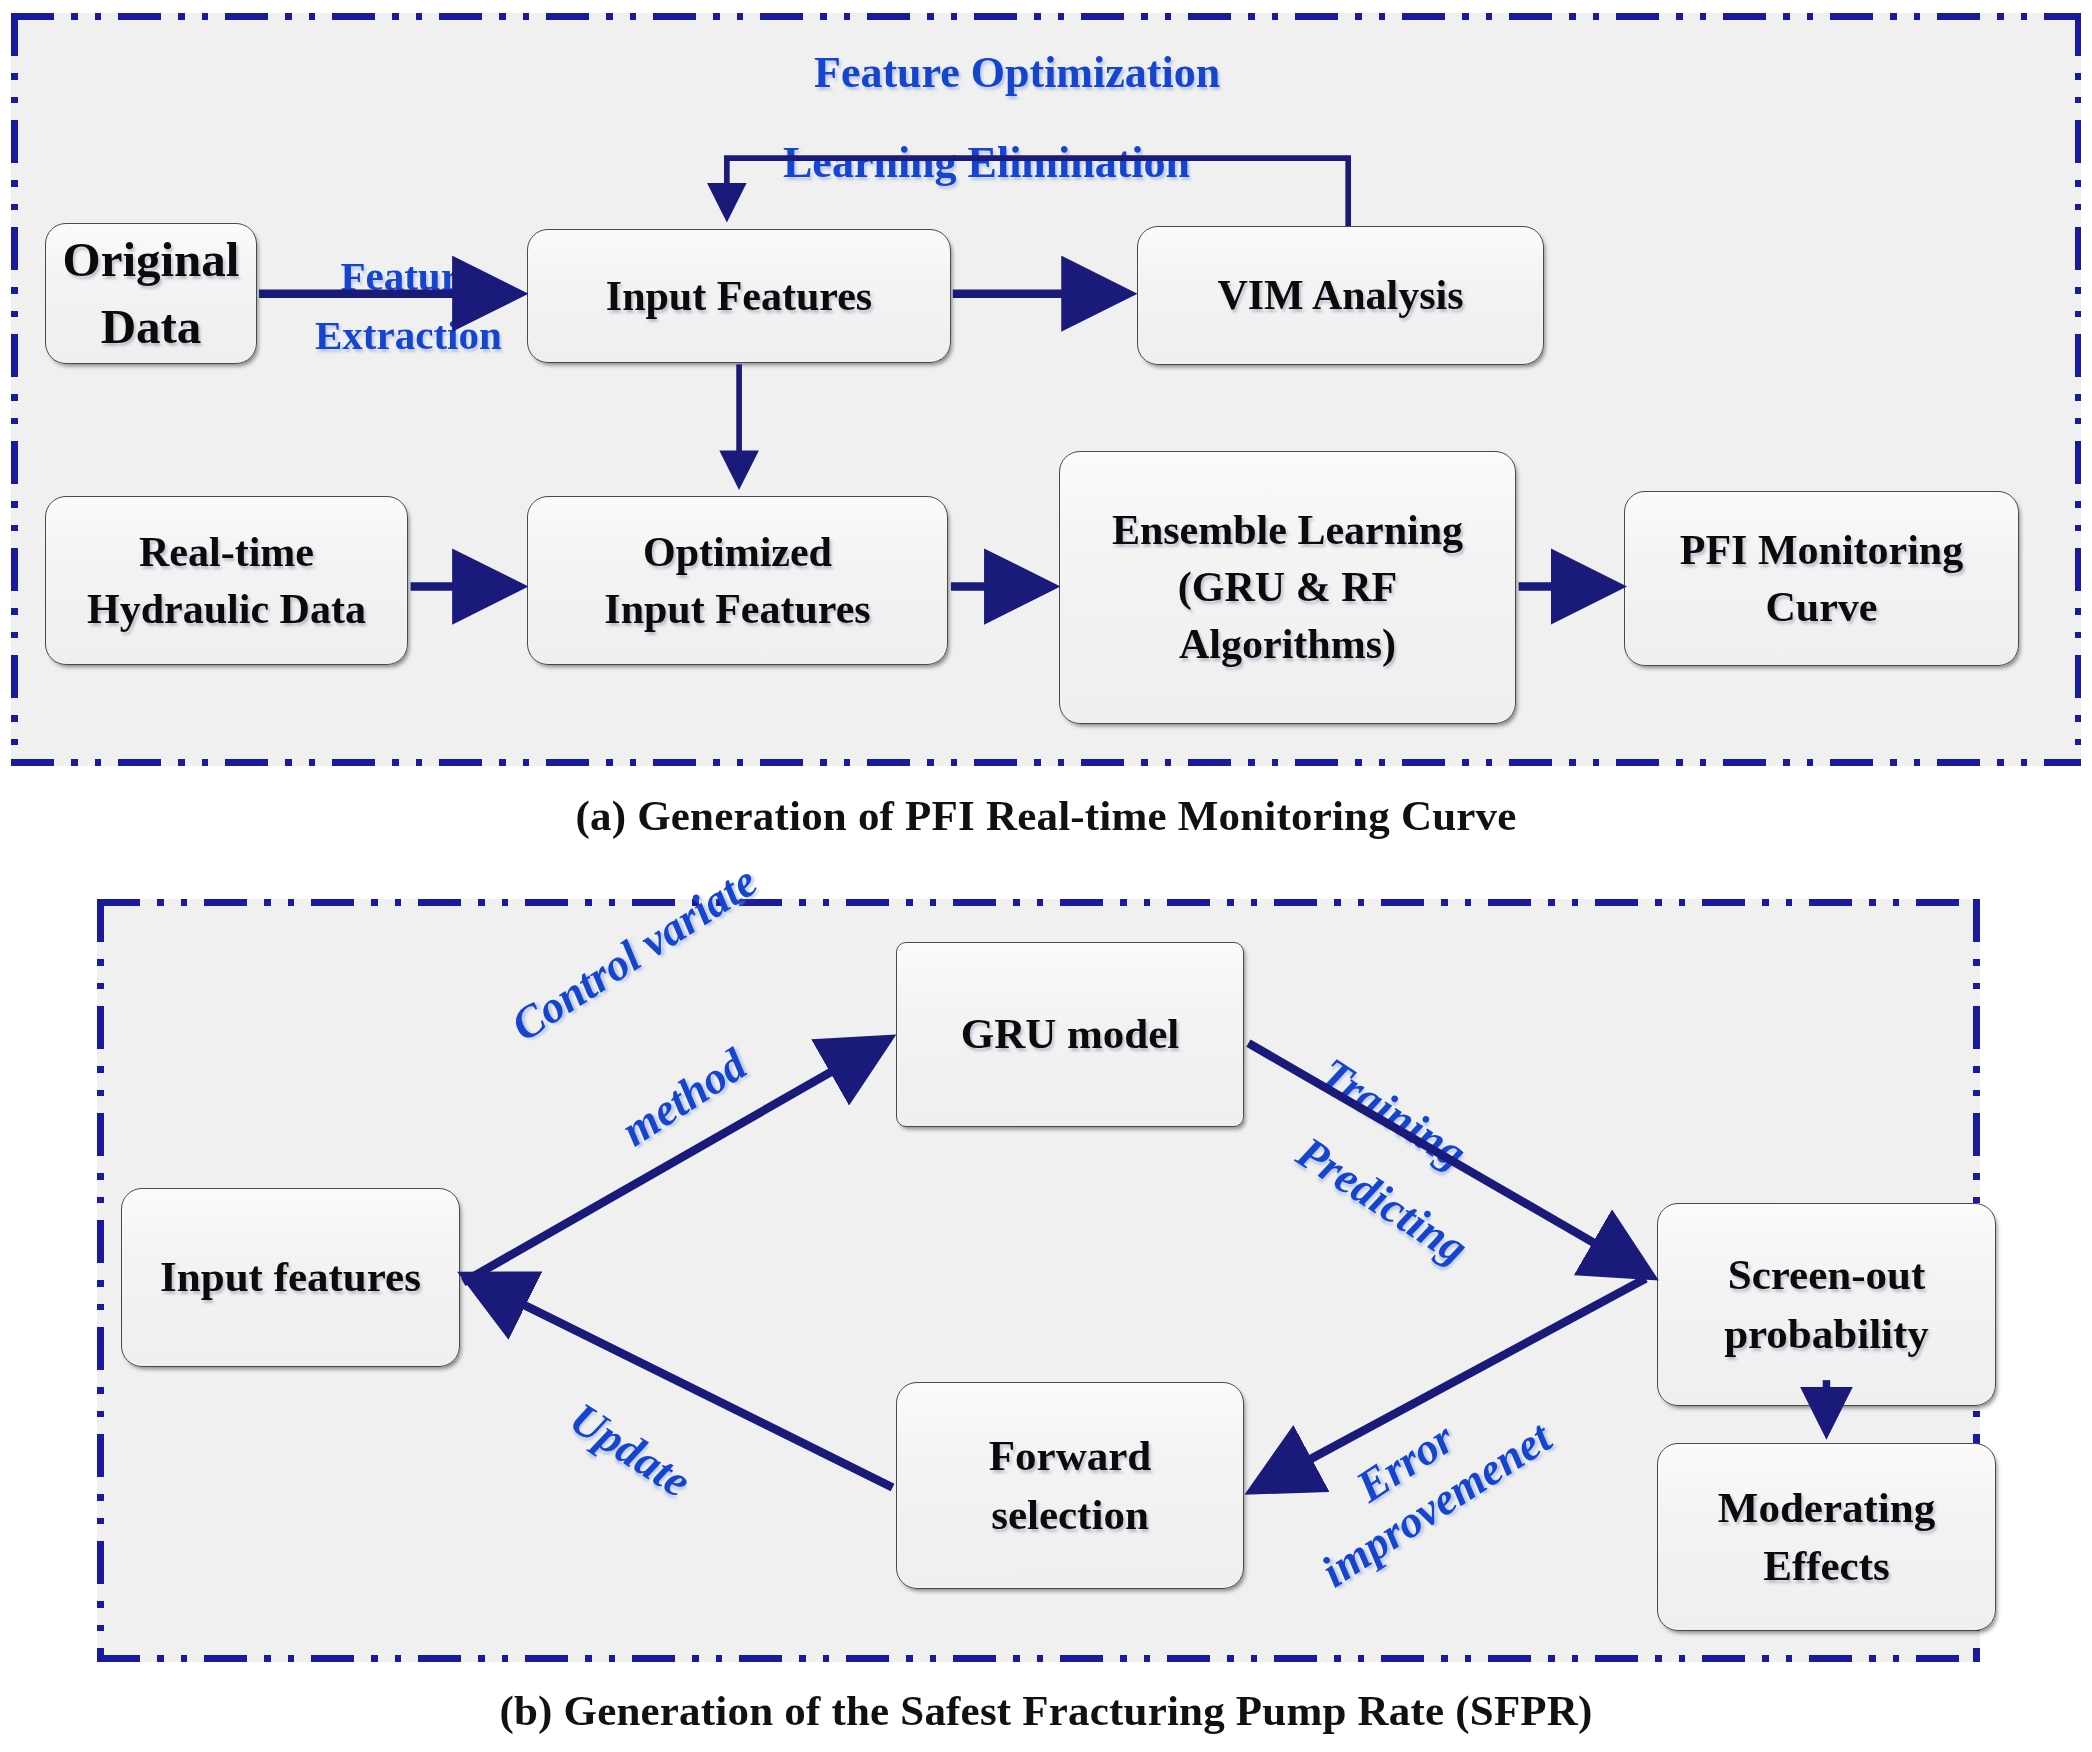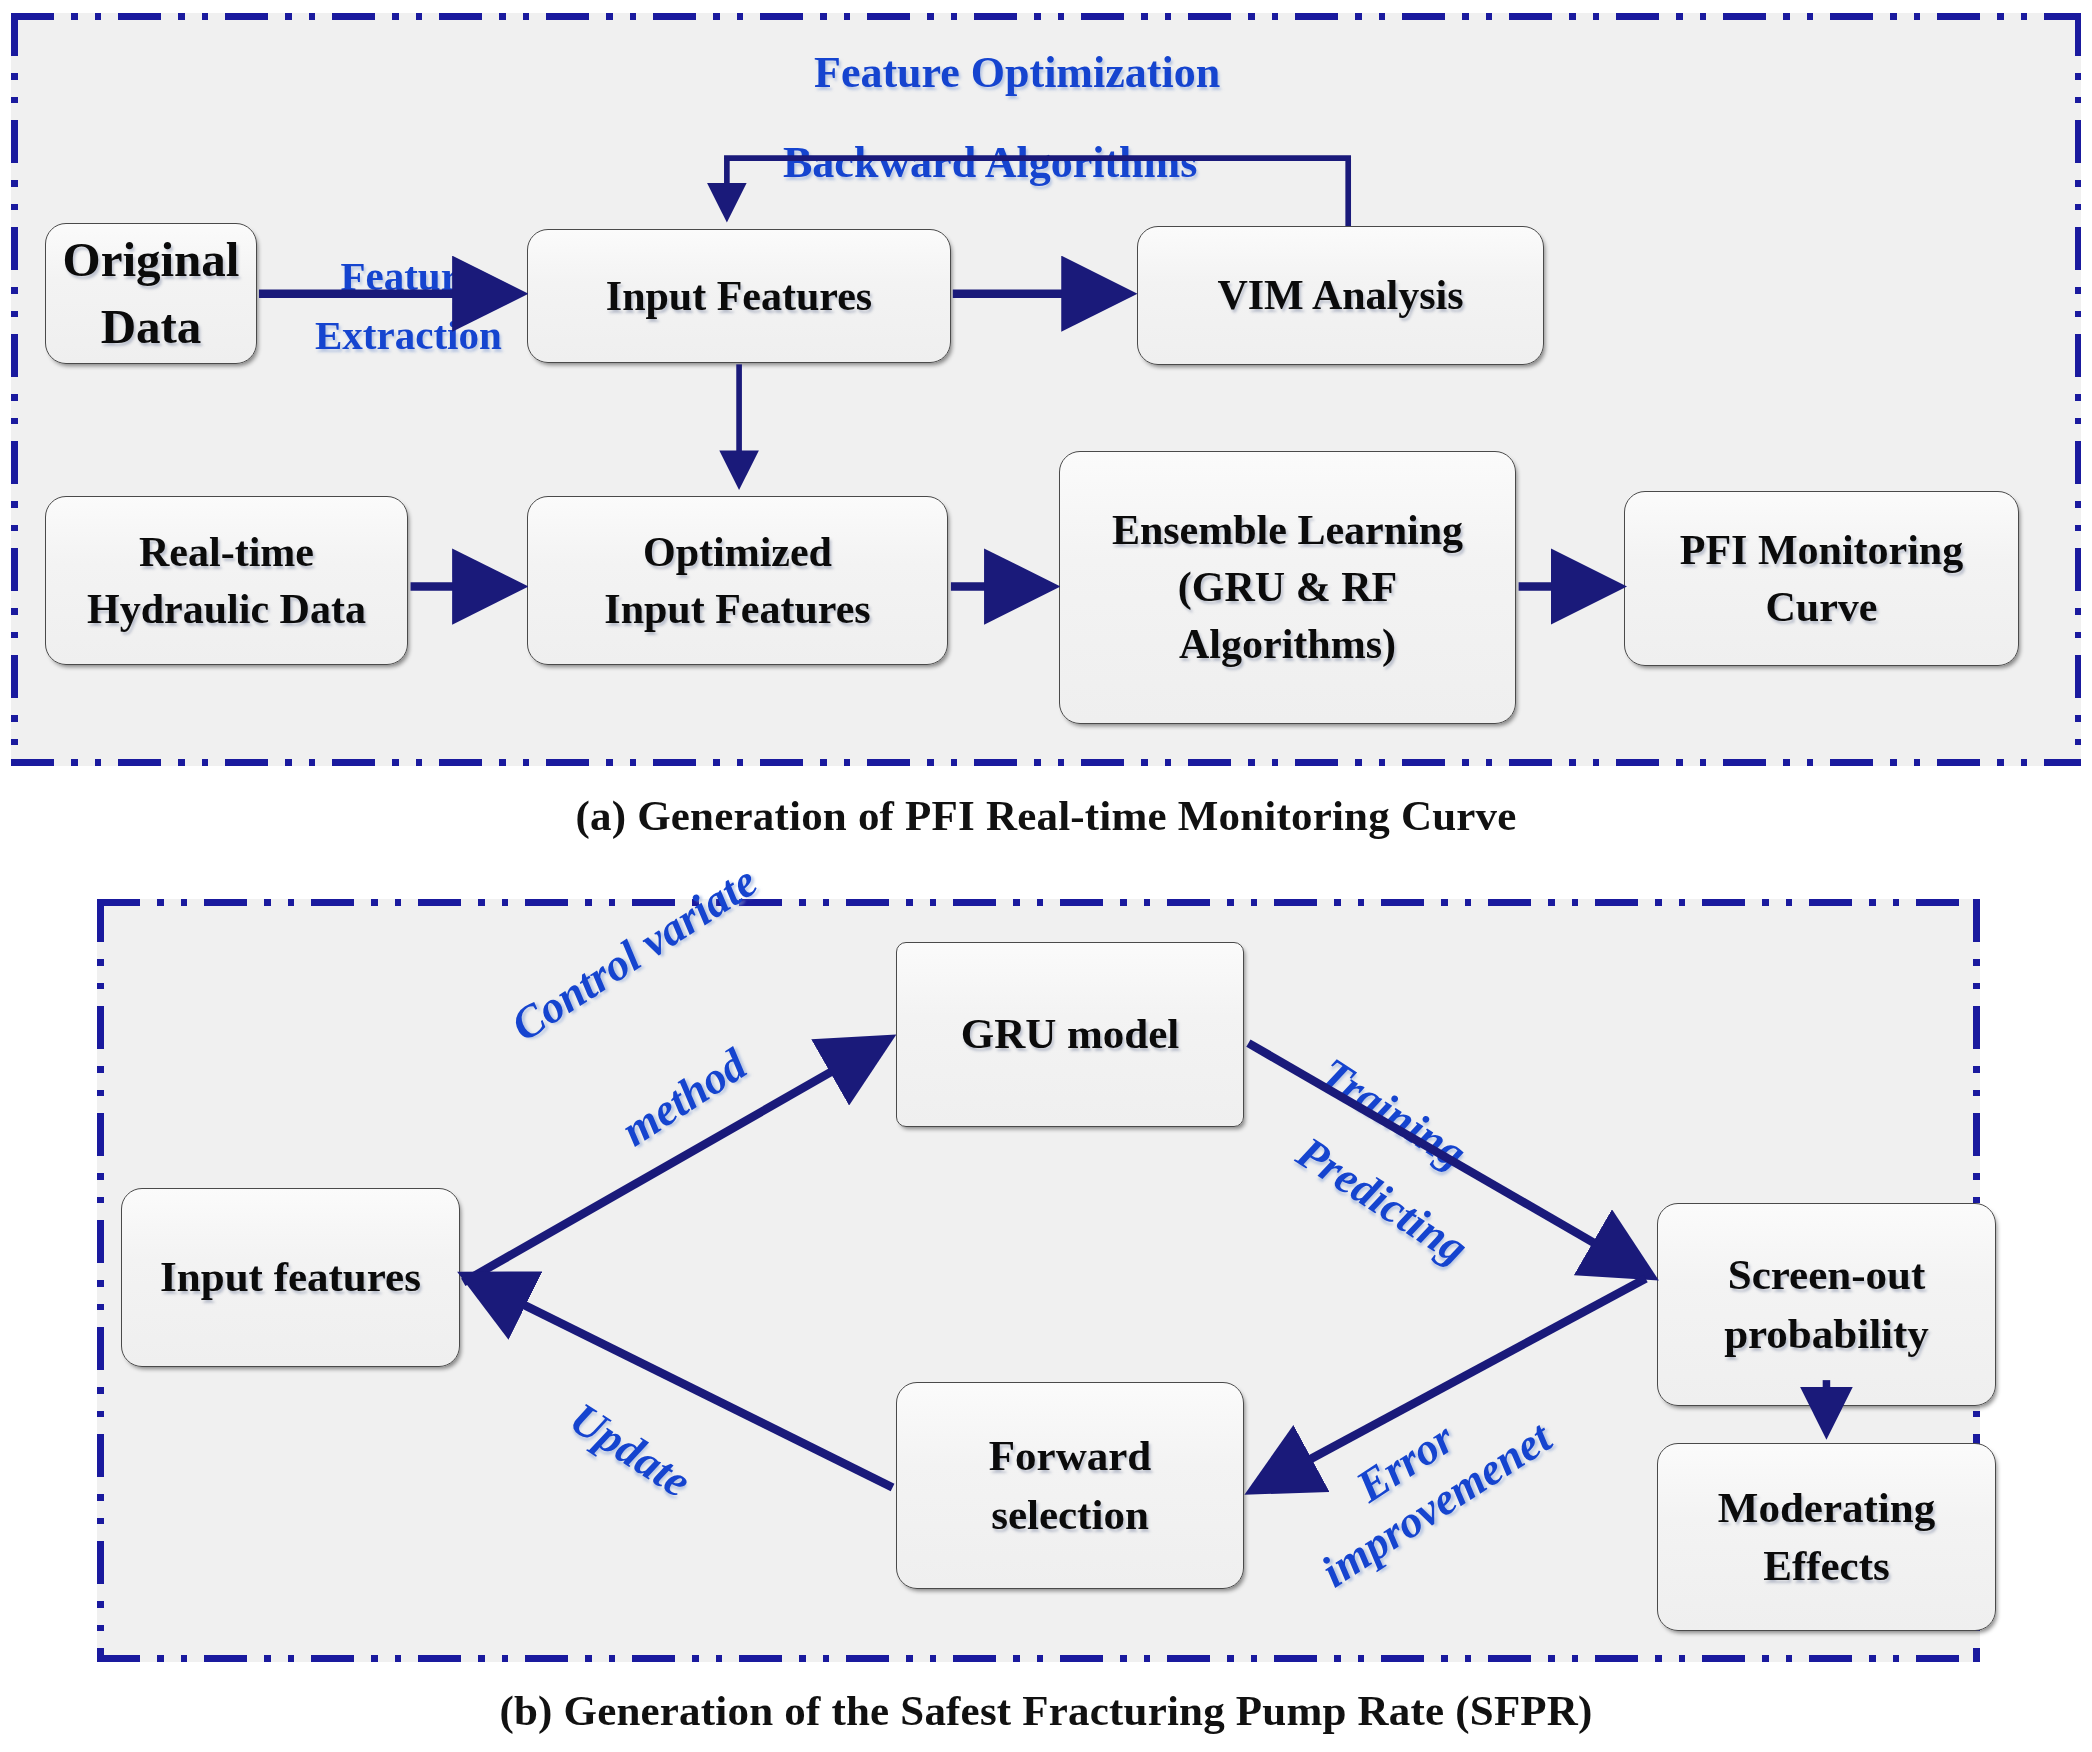--- a/index.html
+++ b/index.html
@@ -70,21 +70,21 @@
 (GRU &amp; RF
 Algorithms)</span>
 </div>
 
 <div class="node" style="left:1624px;top:491px;width:395px;height:175px;font-size:42px;">
   <span style="white-space:pre-line">PFI Monitoring
 Curve</span>
 </div>
 
 <div class="lbl" style="left:814px;top:47px;font-size:44px;">Feature Optimization</div>
-<div class="lbl" style="left:783px;top:137px;font-size:44px;">Backward Algorithms</div>
+<div class="lbl" style="left:783px;top:137px;font-size:44px;">Learning Elimination</div>
 <div class="lbl" style="left:291px;top:247px;font-size:41px;text-align:center;line-height:1.45;white-space:pre-line;margin-left:24px;">Feature
 Extraction</div>
 
 <div class="cap" style="left:0;top:791px;">(a) Generation of PFI Real-time Monitoring Curve</div>
 
 <div class="panel" id="panel-b">
   <div class="vl"></div>
   <div class="vr"></div>
 </div>
 

